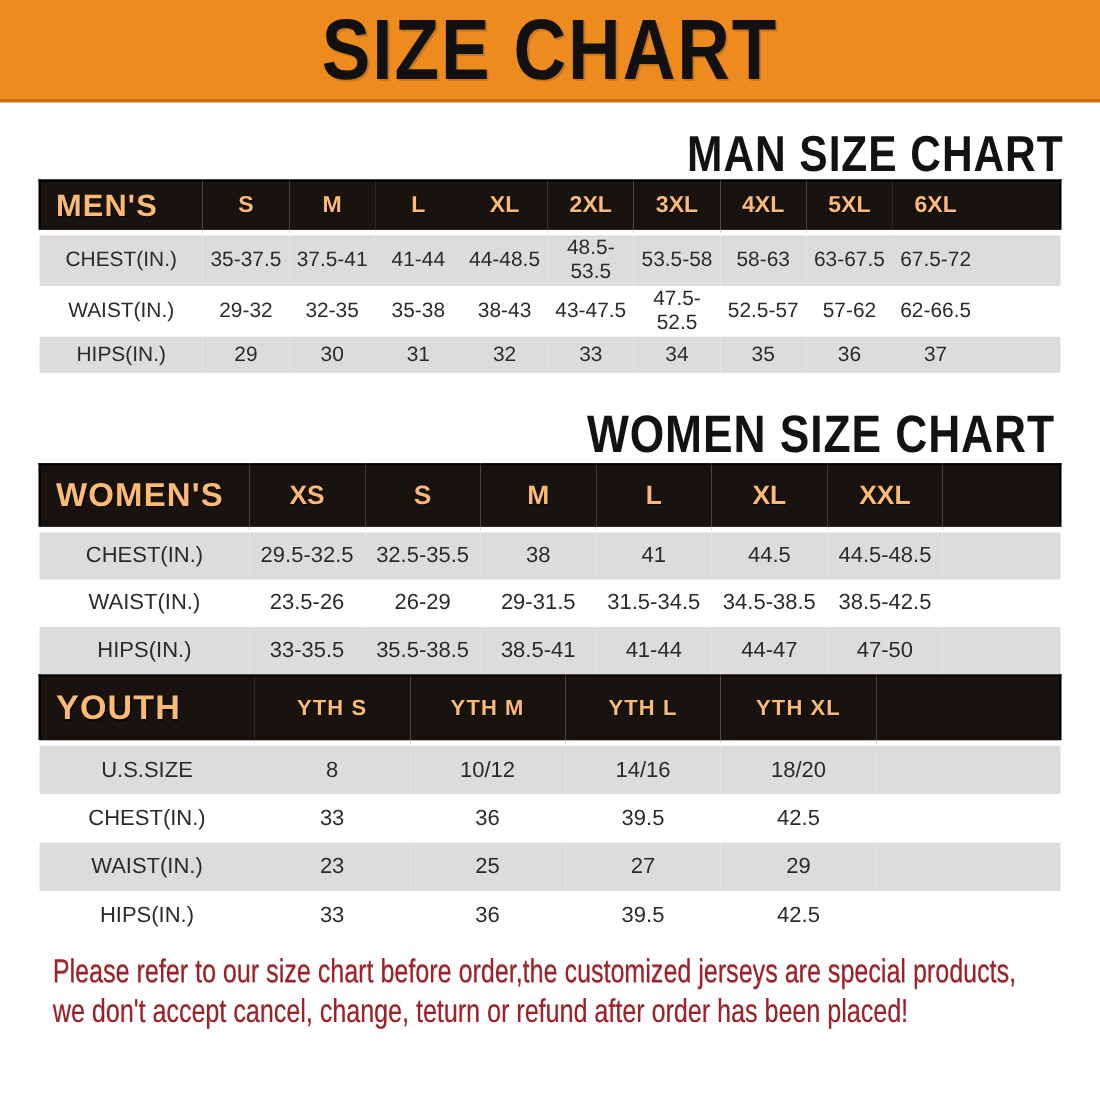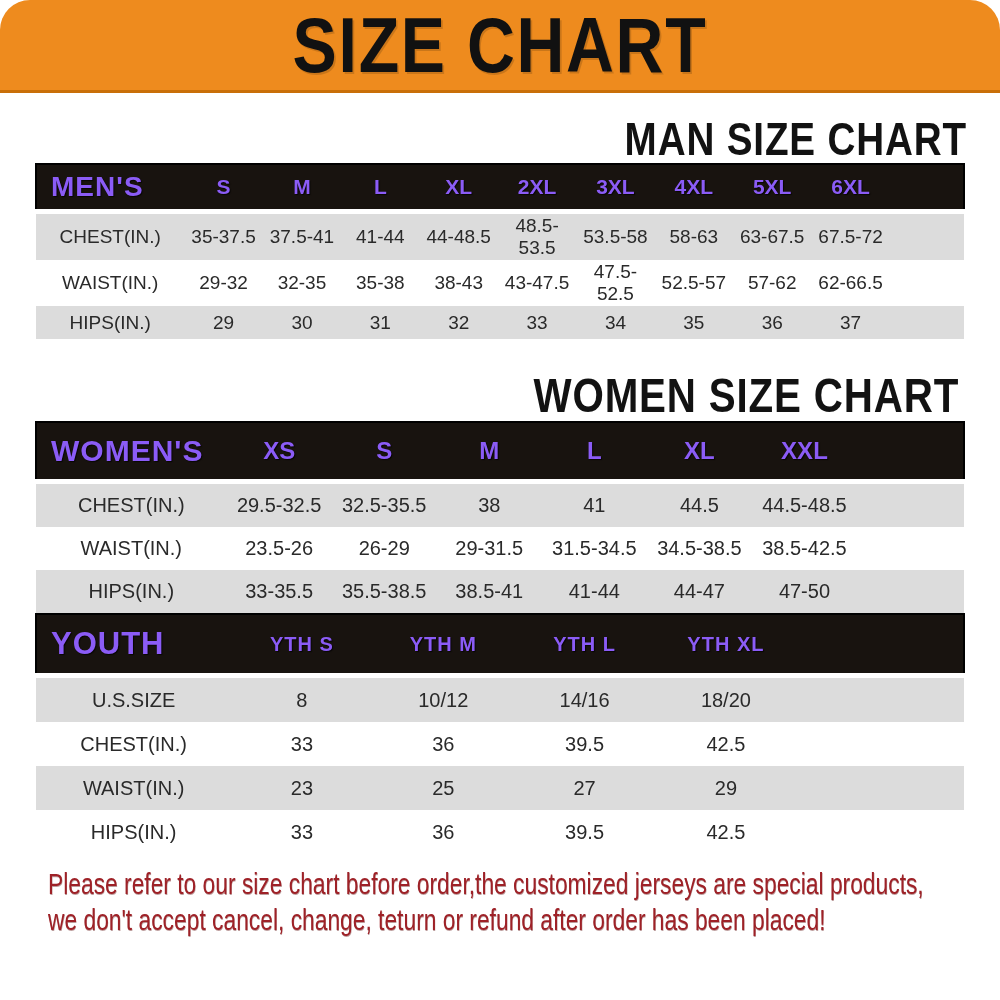--- a/index.html
+++ b/index.html
@@ -1,18 +1,18 @@
 <!DOCTYPE html>
 <html><head>
 <meta charset="utf-8">
 <style>
   html,body{margin:0;padding:0;background:#fff;}
   .page{
     width:1000px;height:1000px;background:#ffffff;overflow:hidden;
-    font-family:"Liberation Sans",sans-serif;position:relative;box-sizing:border-box;border-radius:30px;
+    font-family:"Liberation Sans",sans-serif;position:relative;box-sizing:border-box;
   }
   
   .banner{
     height:90px;background:#ee8b1e;border-bottom:3px solid #c96f08;
     display:flex;align-items:center;justify-content:center;
   }
   .banner .title{
     display:inline-block;color:#111;font-weight:bold;font-size:78px;line-height:86px;
     letter-spacing:2px;transform:scaleX(0.85);transform-origin:center;
     text-shadow:2px 2px 0 rgba(0,0,0,0.15);
@@ -30,21 +30,21 @@
   .sh2{margin-top:34px;}
   .sh2 span{font-size:48px;line-height:50px;}
   
   table.size-table{
     width:930px;margin:0 auto;border-collapse:collapse;table-layout:fixed;
   }
   .t0{margin-top:12px;}
   .t1{margin-top:16px;}
   .t2{margin-top:16px;}
   table.size-table thead th{
-    background:#18130f;color:#8b5cf6;font-weight:bold;text-align:center;
+    background:#18130f;color:#fdba74;font-weight:bold;text-align:center;
     border-top:2px solid #000;border-bottom:2px solid #000;
     text-shadow:1px 1px 1px rgba(0,0,0,0.7);
     margin-left:26px;
   }
   table.size-table thead th:first-child{border-left:2px solid #000;}
   table.size-table thead th:last-child{border-right:2px solid #000;}
   .t0 thead th{height:42px;font-size:21px;}
   .t1 thead th{height:54px;font-size:24px;}
   .t2 thead th{height:56px;font-size:20px;letter-spacing:1px;}
   table.size-table thead th.group-label{

